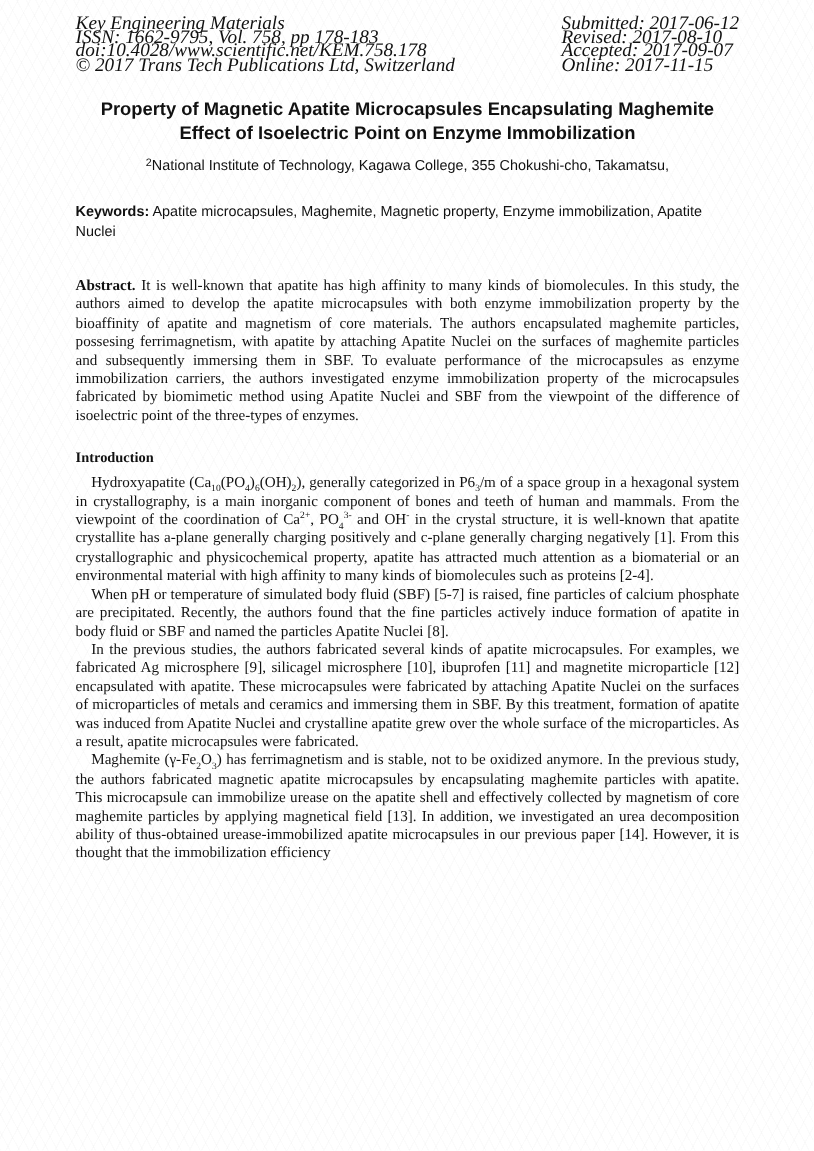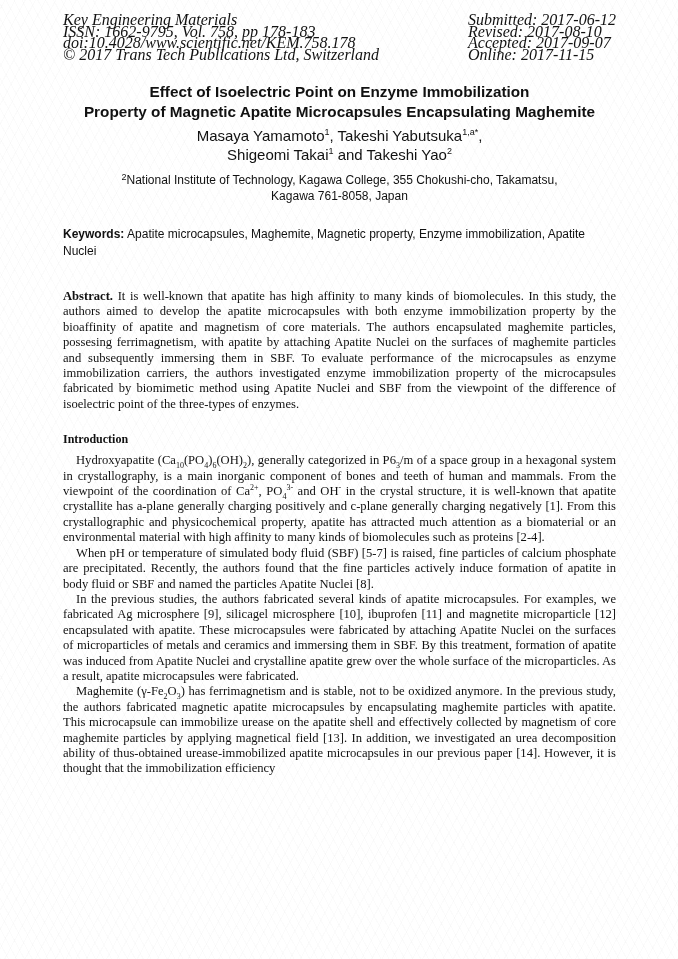--- a/index.html
+++ b/index.html
@@ -41,38 +41,29 @@
     </div>
     <div class="right">
       <div>Submitted: 2017-06-12</div>
       <div>Revised: 2017-08-10</div>
       <div>Accepted: 2017-09-07</div>
       <div>Online: 2017-11-15</div>
     </div>
   </div>
 
   <div class="title">
+    <div>Property of Magnetic Apatite Microcapsules Encapsulating Maghemite</div>
     <div>Effect of Isoelectric Point on Enzyme Immobilization</div>
-    <div>Property of Magnetic Apatite Microcapsules Encapsulating Maghemite</div>
   </div>
 
-  <div class="authors">
-    <div>
-      <span>Masaya Yamamoto</span><sup>1</sup>, <span>Takeshi Yabutsuka</span><sup>1,a*</sup>,
-    </div>
-    <div>
-      <span>Shigeomi Takai</span><sup>1</sup><span> and </span><span>Takeshi Yao</span><sup>2</sup>
-    </div>
-  </div>
 
   <div class="aff">
   </div>
   <div class="aff">
     <div><sup>2</sup><span>National Institute of Technology, Kagawa College, 355 Chokushi-cho, Takamatsu,</span></div>
-    <div>Kagawa 761-8058, Japan</div>
   </div>
 
 
   <div class="keywords">
     <b>Keywords:</b><span> Apatite microcapsules, Maghemite, Magnetic property, Enzyme immobilization, Apatite Nuclei</span>
   </div>
 
   <div class="abstract">
     <b>Abstract.</b><span> It is well-known that apatite has high affinity to many kinds of biomolecules. In this study, the authors aimed to develop the apatite microcapsules with both enzyme immobilization property by the bioaffinity of apatite and magnetism of core materials. The authors encapsulated maghemite particles, possesing ferrimagnetism, with apatite by attaching Apatite Nuclei on the surfaces of maghemite particles and subsequently immersing them in SBF. To evaluate performance of the microcapsules as enzyme immobilization carriers, the authors investigated enzyme immobilization property of the microcapsules fabricated by biomimetic method using Apatite Nuclei and SBF from the viewpoint of the difference of isoelectric point of the three-types of enzymes.</span>
   </div>

